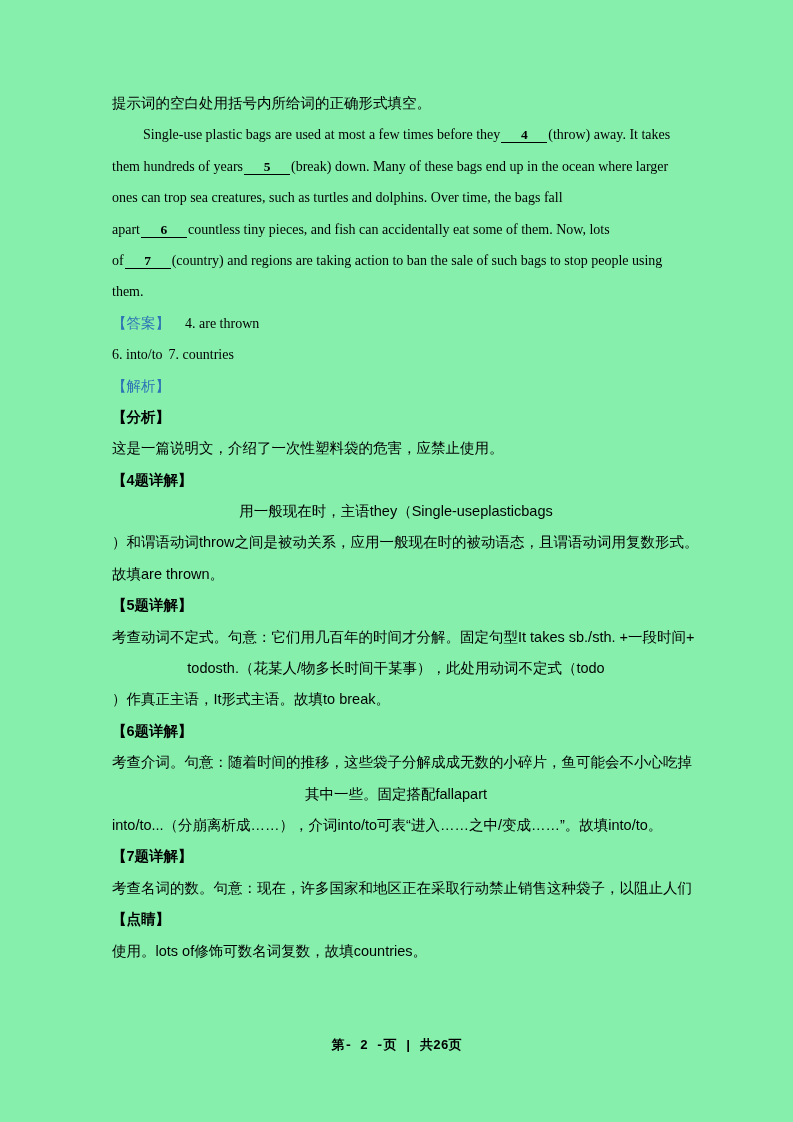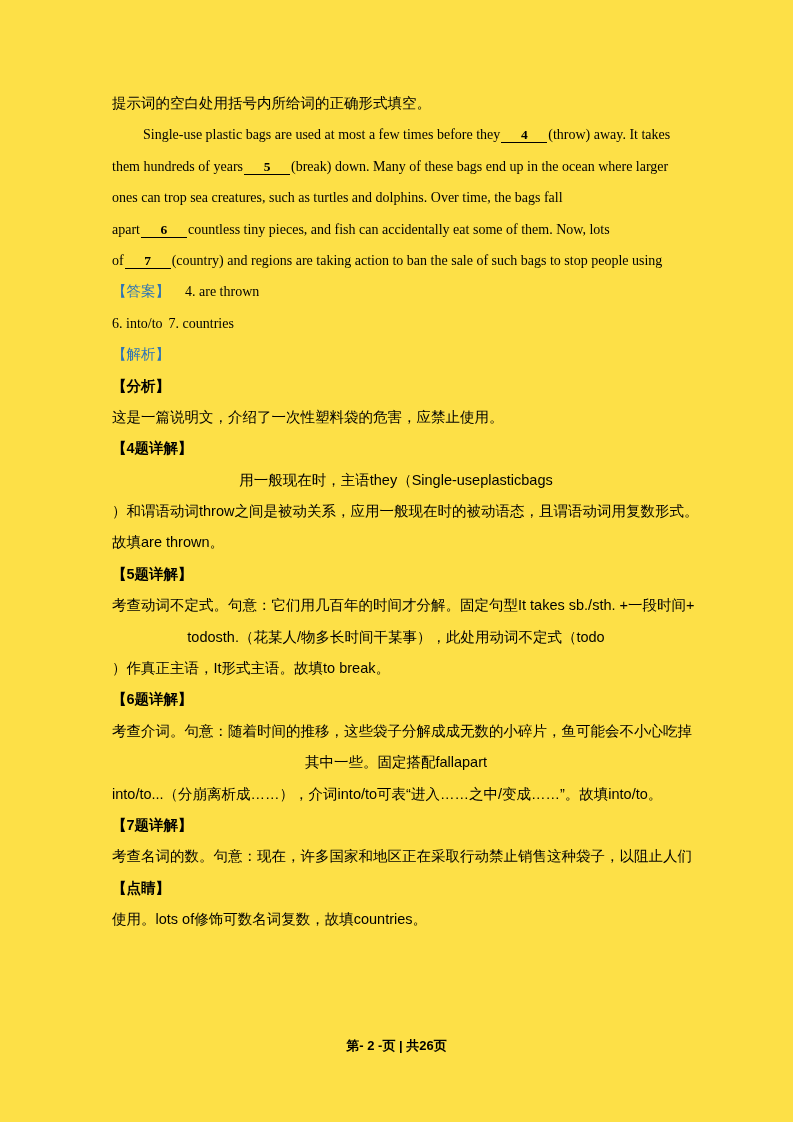--- a/index.html
+++ b/index.html
@@ -11,21 +11,21 @@
     width: 793px;
     height: 1122px;
     position: relative;
     overflow: hidden;
     color: #000000;
     font-family: "Liberation Sans", sans-serif;
   }
   .page {
     position: absolute;
     inset: 0;
-    background: #fde047;
+    background: #86efac;
   }
   .content {
     position: absolute;
     left: 112px;
     top: 88px;
     width: 568px;
   }
   .line {
     height: 31.4px;
     line-height: 31.4px;
@@ -65,21 +65,21 @@
   .ans-after-label { margin-left: 15px; }
   .footer {
     position: absolute;
     top: 1034px;
     left: 0;
     width: 793px;
     text-align: center;
     font-size: 13px;
     font-weight: bold;
     line-height: 24px;
-    font-family: Liberation Sans, sans-serif;
+    font-family: Liberation Mono, monospace;
   }
 </style>
 </head>
 <body>
 
 <div class="page">
   <div class="content">
 
     <div class="line cn">
       <span>提示词的空白处用括号内所给词的正确形式填空。</span>
@@ -88,20 +88,21 @@
     <div class="line en indent"><span>Single-use plastic bags are used at most a few times before they</span><span class="blank">4</span><span>(throw) away. It takes</span></div>
 
     <div class="line en"><span>them hundreds of years</span><span class="blank">5</span><span>(break) down. Many of these bags end up in the ocean where larger</span></div>
 
     <div class="line en"><span>ones can trop sea creatures, such as turtles and dolphins. Over time, the bags fall</span></div>
 
     <div class="line en"><span>apart</span><span class="blank">6</span><span>countless tiny pieces, and fish can accidentally eat some of them. Now, lots</span></div>
 
     <div class="line en"><span>of</span><span class="blank">7</span><span>(country) and regions are taking action to ban the sale of such bags to stop people using</span></div>
 
+    <div class="line en"><span>them.</span></div>
 
     <div class="line">
       <span class="blue cn">【答案】</span><span class="ans ans-after-label">4. are thrown</span>
     </div>
 
 
     <div class="line">
       <span class="ans">6. into/to</span><span class="ans gap-left">7. countries</span>
     </div>
 

